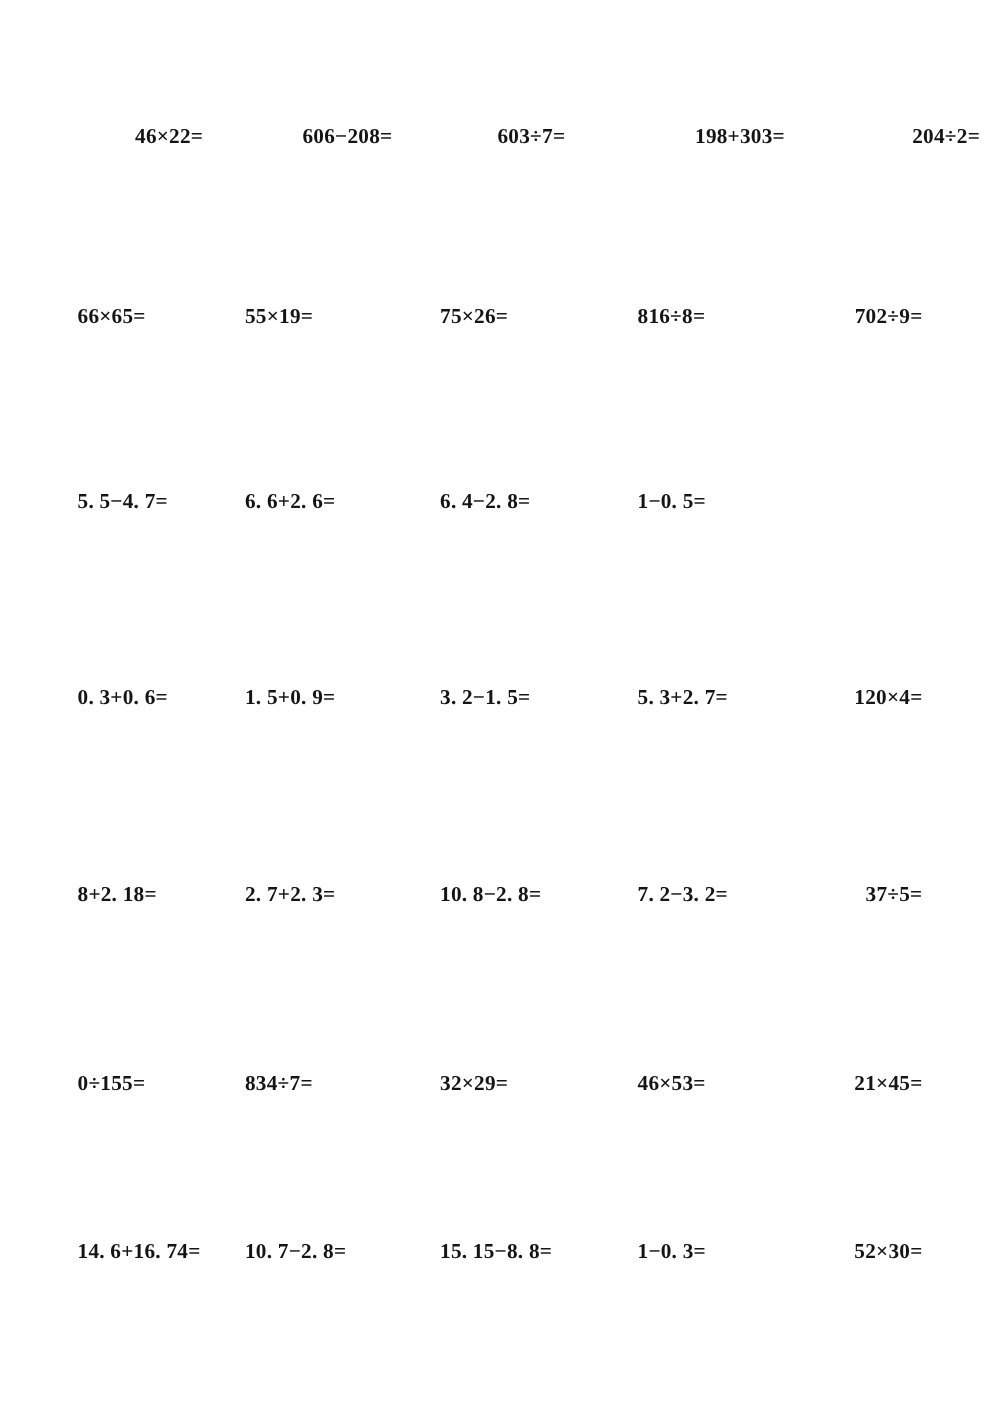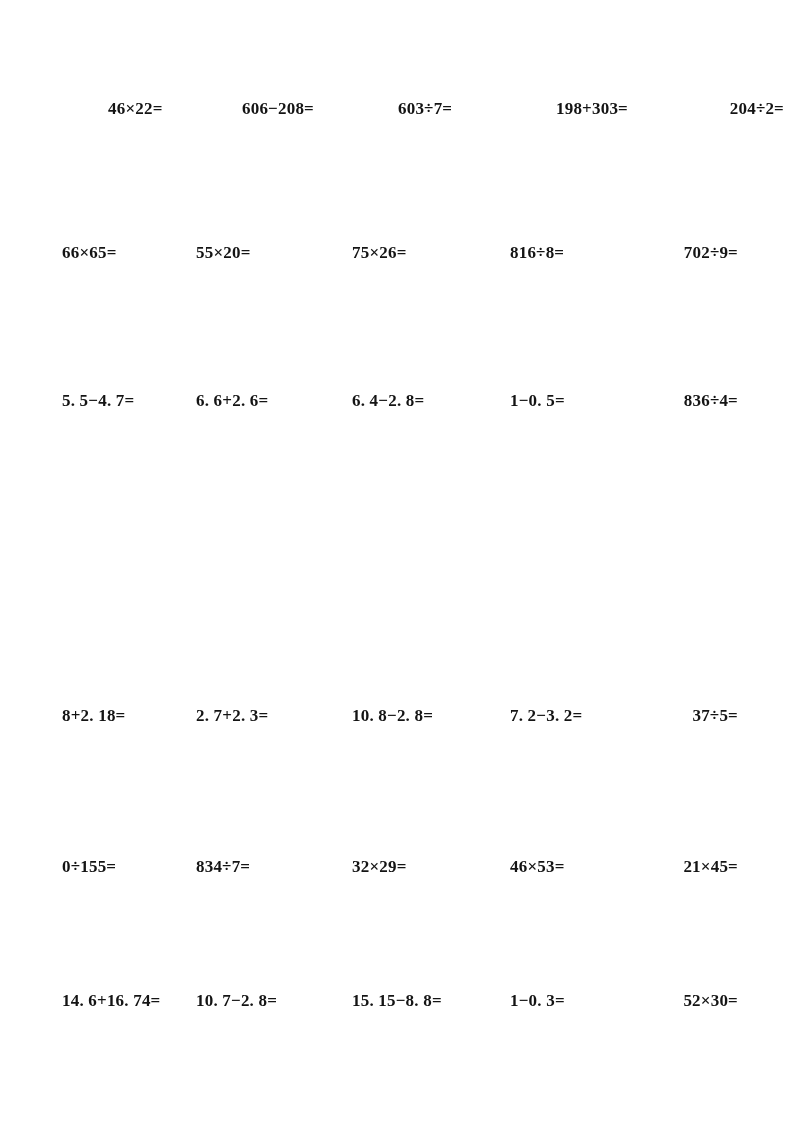--- a/index.html
+++ b/index.html
@@ -77,34 +77,40 @@
     <div class="problem-row row-1">
       <span class="problem-cell col-1">46×22=</span>
       <span class="problem-cell col-2">606−208=</span>
       <span class="problem-cell col-3">603÷7=</span>
       <span class="problem-cell col-4">198+303=</span>
       <span class="problem-cell col-5">204÷2=</span>
     </div>
 
     <div class="problem-row row-2">
       <span class="problem-cell col-1">66×65=</span>
-      <span class="problem-cell col-2">55×20=</span>
+      <span class="problem-cell col-2">55×19=</span>
       <span class="problem-cell col-3">75×26=</span>
       <span class="problem-cell col-4">816÷8=</span>
       <span class="problem-cell col-5">702÷9=</span>
     </div>
 
     <div class="problem-row row-3">
       <span class="problem-cell col-1">5. 5−4. 7=</span>
       <span class="problem-cell col-2">6. 6+2. 6=</span>
       <span class="problem-cell col-3">6. 4−2. 8=</span>
       <span class="problem-cell col-4">1−0. 5=</span>
-      <span class="problem-cell col-5">836÷4=</span>
     </div>
 
+    <div class="problem-row row-4">
+      <span class="problem-cell col-1">0. 3+0. 6=</span>
+      <span class="problem-cell col-2">1. 5+0. 9=</span>
+      <span class="problem-cell col-3">3. 2−1. 5=</span>
+      <span class="problem-cell col-4">5. 3+2. 7=</span>
+      <span class="problem-cell col-5">120×4=</span>
+    </div>
 
     <div class="problem-row row-5">
       <span class="problem-cell col-1">8+2. 18=</span>
       <span class="problem-cell col-2">2. 7+2. 3=</span>
       <span class="problem-cell col-3">10. 8−2. 8=</span>
       <span class="problem-cell col-4">7. 2−3. 2=</span>
       <span class="problem-cell col-5">37÷5=</span>
     </div>
 
     <div class="problem-row row-6">

